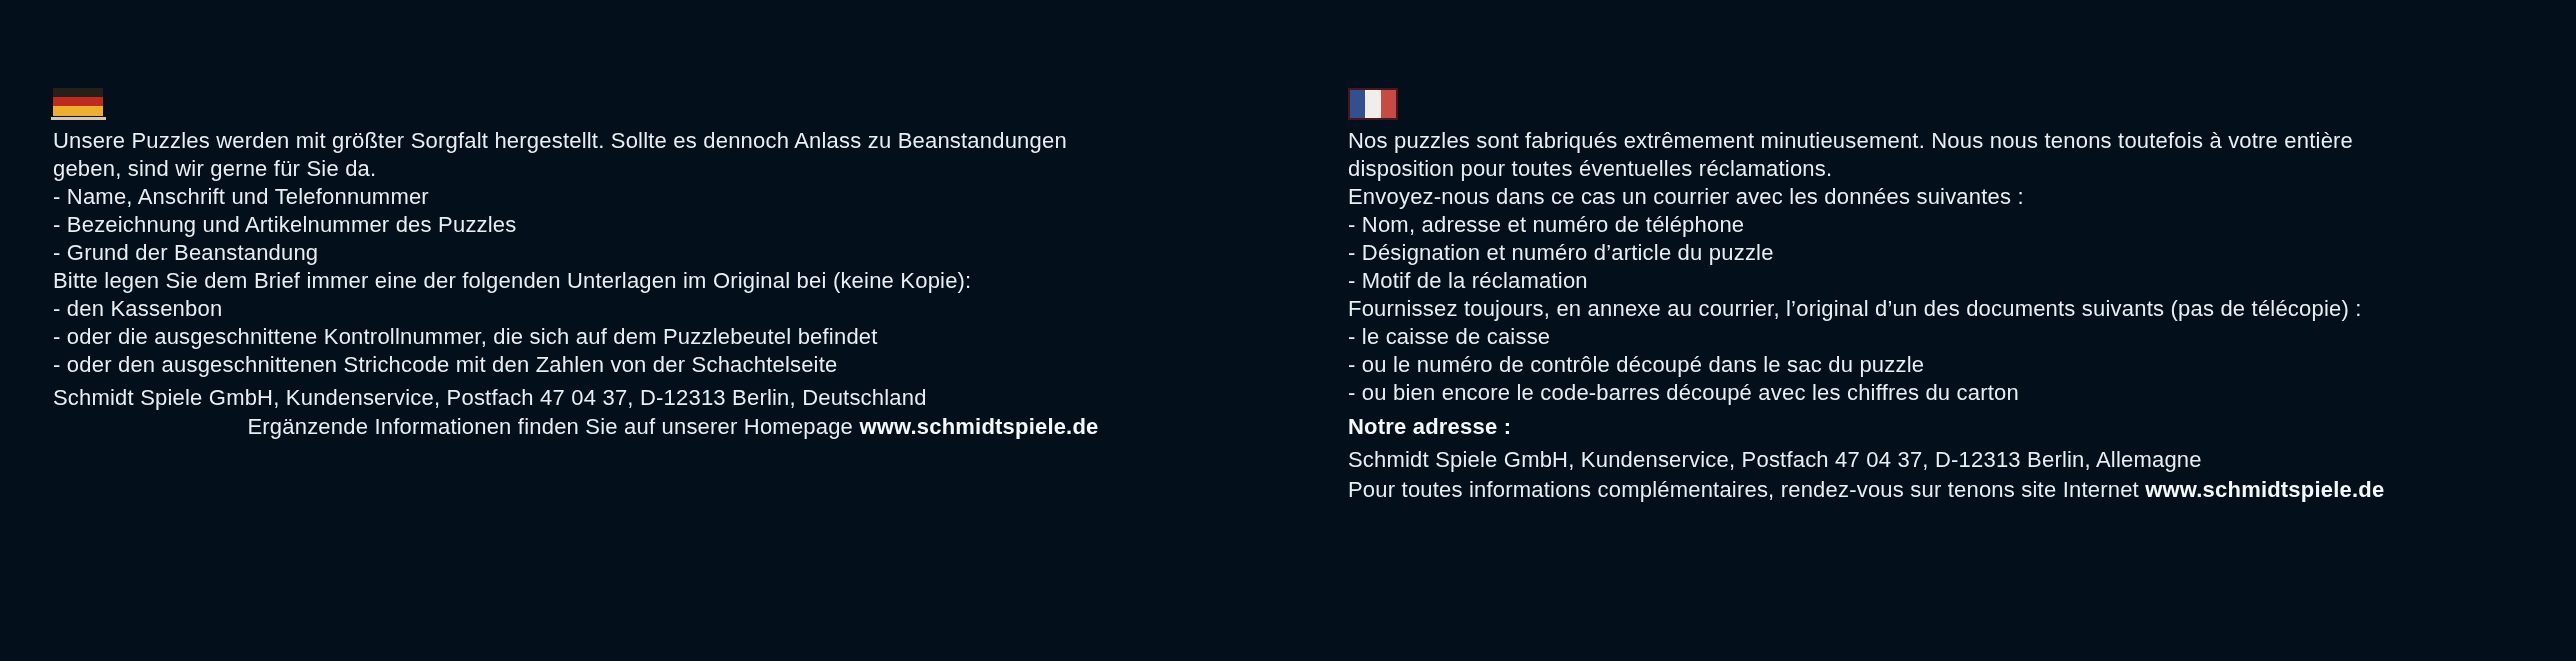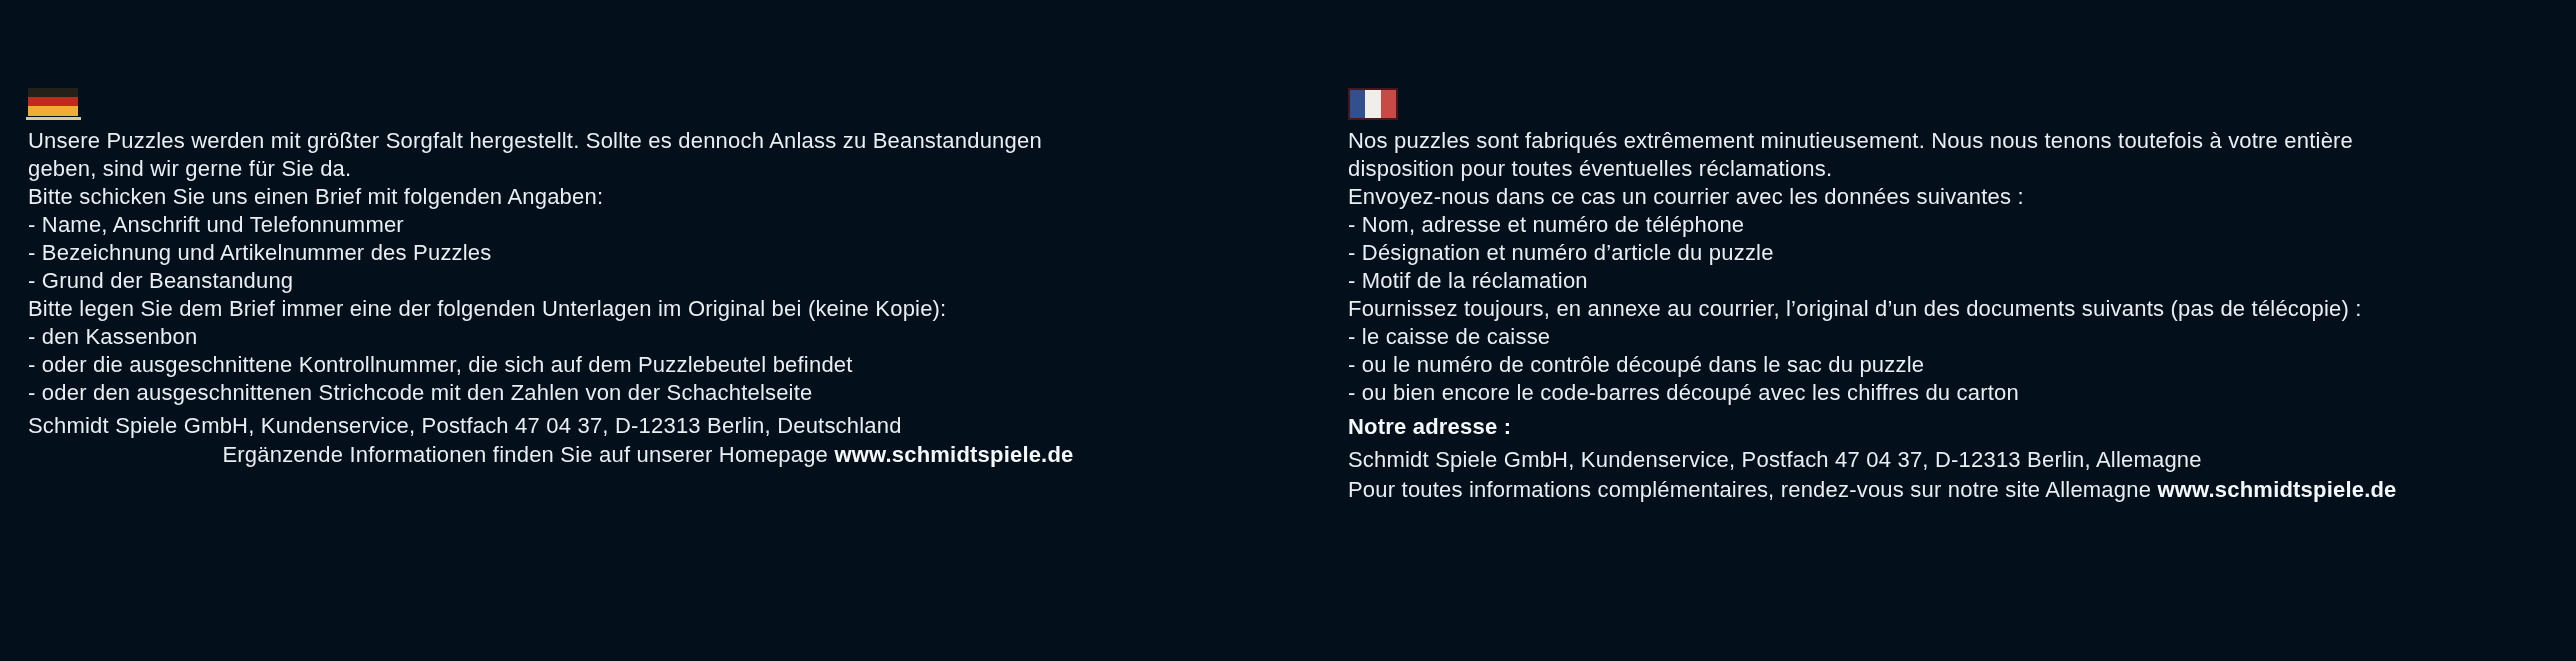--- a/index.html
+++ b/index.html
@@ -18,21 +18,21 @@
     width: 2576px;
     height: 661px;
     background: var(--bg, #030f1a);
     overflow: hidden;
   }
   .col {
     position: absolute;
     top: 88px;
     width: 1240px;
   }
-  #col-de { left: 28px; }
+  #col-de { left: 53px; }
   #col-fr { left: 1348px; }
 
   .flag { margin-bottom: 6.6px; }
 
   
   .flag-de { width: 50px; }
   .flag-de .stripe-black { width: 50px; height: 9px; background: var(--de-flag-black, #232118); }
   .flag-de .stripe-red   { width: 50px; height: 9px; background: var(--de-flag-red, #bf2a20); }
   .flag-de .stripe-gold  { width: 50px; height: 10px; background: var(--de-flag-gold, #edb02e); }
   .flag-de .flag-edge    { width: 55px; height: 3.3px; margin-left: -2.5px; margin-top: 0.8px; background: var(--de-flag-edge, #d6c9a4); }
@@ -68,21 +68,20 @@
   <section class="col" id="col-de">
     <div class="flag flag-de">
       <div class="stripe-black"></div>
       <div class="stripe-red"></div>
       <div class="stripe-gold"></div>
       <div class="flag-edge"></div>
     </div>
     <div class="lines">
         <div class="line"><span>Unsere Puzzles werden mit größter Sorgfalt hergestellt. Sollte es dennoch Anlass zu Beanstandungen</span></div>
         <div class="line"><span>geben, sind wir gerne für Sie da.</span></div>
-        <div class="line"><span>Bitte schicken Sie uns einen Brief mit folgenden Angaben:</span></div>
         <div class="line"><span>- Name, Anschrift und Telefonnummer</span></div>
         <div class="line"><span>- Bezeichnung und Artikelnummer des Puzzles</span></div>
         <div class="line"><span>- Grund der Beanstandung</span></div>
         <div class="line"><span>Bitte legen Sie dem Brief immer eine der folgenden Unterlagen im Original bei (keine Kopie):</span></div>
         <div class="line"><span>- den Kassenbon</span></div>
         <div class="line"><span>- oder die ausgeschnittene Kontrollnummer, die sich auf dem Puzzlebeutel befindet</span></div>
         <div class="line"><span>- oder den ausgeschnittenen Strichcode mit den Zahlen von der Schachtelseite</span></div>
         <div class="line" style="margin-top: 5px;"><span>Schmidt Spiele GmbH, Kundenservice, Postfach 47 04 37, D-12313 Berlin, Deutschland</span></div>
         <div class="line" style="margin-top: 1.7px; text-align: center;"><span>Ergänzende Informationen finden Sie auf unserer Homepage </span><span class="bold">www.schmidtspiele.de</span></div>
       </div>
@@ -100,18 +99,18 @@
         <div class="line"><span>Envoyez-nous dans ce cas un courrier avec les données suivantes :</span></div>
         <div class="line"><span>- Nom, adresse et numéro de téléphone</span></div>
         <div class="line"><span>- Désignation et numéro d’article du puzzle</span></div>
         <div class="line"><span>- Motif de la réclamation</span></div>
         <div class="line"><span>Fournissez toujours, en annexe au courrier, l’original d’un des documents suivants (pas de télécopie) :</span></div>
         <div class="line"><span>- le caisse de caisse</span></div>
         <div class="line"><span>- ou le numéro de contrôle découpé dans le sac du puzzle</span></div>
         <div class="line"><span>- ou bien encore le code-barres découpé avec les chiffres du carton</span></div>
         <div class="line" style="margin-top: 6.6px;"><span class="bold">Notre adresse :</span></div>
         <div class="line" style="margin-top: 5px;"><span>Schmidt Spiele GmbH, Kundenservice, Postfach 47 04 37, D-12313 Berlin, Allemagne</span></div>
-        <div class="line" style="margin-top: 1.7px;"><span>Pour toutes informations complémentaires, rendez-vous sur notre site Allemagne </span><span class="bold">www.schmidtspiele.de</span></div>
+        <div class="line" style="margin-top: 1.7px;"><span>Pour toutes informations complémentaires, rendez-vous sur tenons site Internet </span><span class="bold">www.schmidtspiele.de</span></div>
       </div>
   </section>
 
 </div>
 
 
 </body></html>

